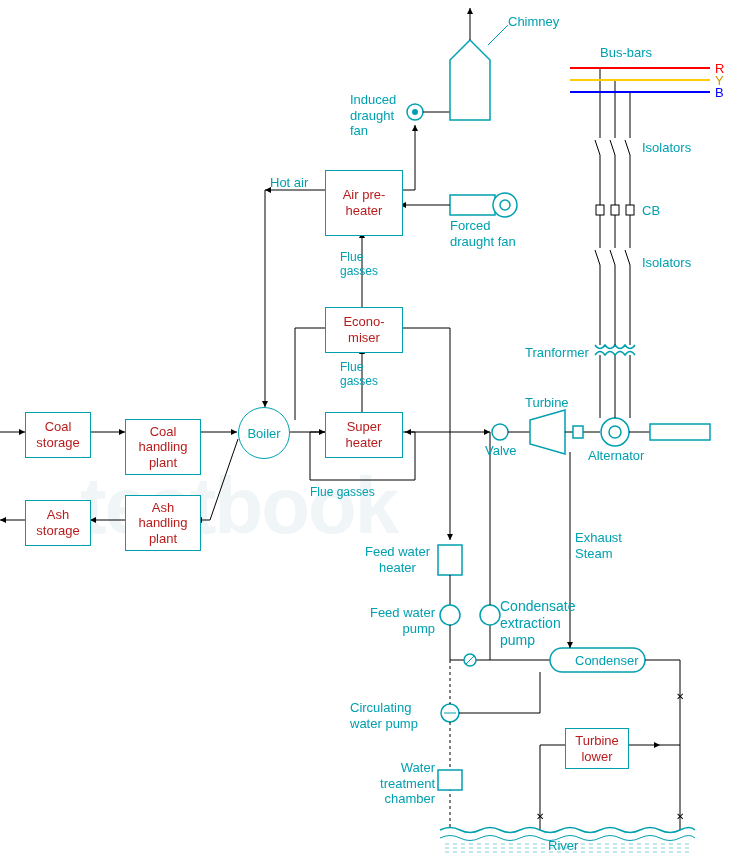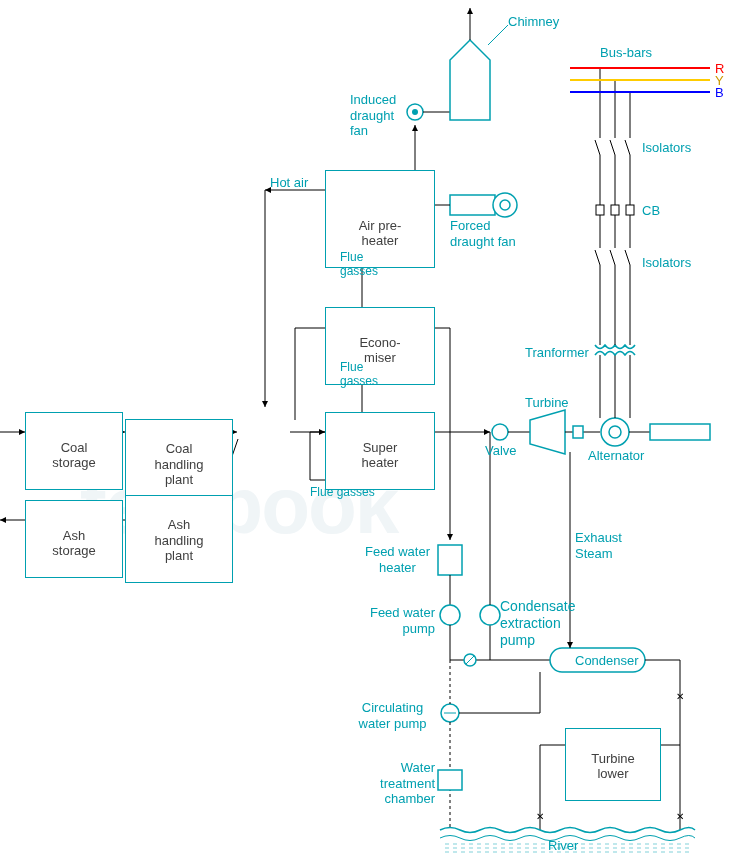--- a/index.html
+++ b/index.html
@@ -1,17 +1,17 @@
 <!DOCTYPE html>
 <html><head>
 <meta charset="utf-8">
 <style>
 body{margin:0;padding:0;font-family:Arial,sans-serif;background:#fff;width:732px;height:861px;position:relative}
 .container{position:relative;width:732px;height:861px}
-.box{position:absolute;border:1.5px solid #00a0b0;background:#fff;display:flex;align-items:flex-end;justify-content:center;text-align:center;color:#404040;font-size:13px;line-height:1.2;padding:18px}
+.box{position:absolute;border:1.5px solid #00a0b0;background:#fff;display:flex;align-items:center;justify-content:center;text-align:center;color:#b91c1c;font-size:13px;line-height:1.2;padding:2px}
 .label{position:absolute;color:#00a0b0;font-size:13px;text-align:left;line-height:1.2}
 .circle{position:absolute;border:1.5px solid #00a0b0;border-radius:50%;background:#fff;display:flex;align-items:center;justify-content:center;color:#00a0b0;font-size:13px}
 svg{position:absolute;top:0;left:0}
 .watermark{position:absolute;font-size:80px;font-weight:bold;color:#f0f5f7;top:460px;left:80px;letter-spacing:-2px;z-index:0}
 </style>
 </head>
 <body>
 <div class="container">
 
 <div class="watermark">testbook</div>
@@ -176,20 +176,23 @@
     </div>
 
 <div class="box" style="left:25px;top:500px;width:60px;height:40px">
       <span>Ash storage</span>
     </div>
 
 <div class="box" style="left:125px;top:495px;width:70px;height:50px">
       <span>Ash handling plant</span>
     </div>
 
+<div class="circle" style="left:238px;top:407px;width:50px;height:50px">
+      <span>Boiler</span>
+    </div>
 
 <div class="box" style="left:325px;top:412px;width:72px;height:40px">
       <span>Super heater</span>
     </div>
 
 <div class="box" style="left:325px;top:307px;width:72px;height:40px">
       <span>Econo-miser</span>
     </div>
 
 <div class="box" style="left:325px;top:170px;width:72px;height:60px">
@@ -216,18 +219,18 @@
 <div class="label" style="left:642px;top:140px">Isolators</div>
 <div class="label" style="left:642px;top:255px">Isolators</div>
 <div class="label" style="left:642px;top:203px">CB</div>
 <div class="label" style="left:715px;top:61px;color:#ff0000">R</div>
 <div class="label" style="left:715px;top:73px;color:#cc9900">Y</div>
 <div class="label" style="left:715px;top:85px;color:#0000ff">B</div>
 <div class="label" style="left:360px;top:544px;width:75px;text-align:center">Feed water heater</div>
 <div class="label" style="left:355px;top:605px;width:80px;text-align:right">Feed water pump</div>
 <div class="label" style="left:500px;top:598px;width:75px;font-size:14px">Condensate extraction pump</div>
 <div class="label" style="left:575px;top:653px">Condenser</div>
-<div class="label" style="left:350px;top:700px;width:85px;text-align:center">Circulating water pump</div>
+<div class="label" style="left:350px;top:700px;width:85px;text-align:left">Circulating water pump</div>
 <div class="label" style="left:575px;top:530px;width:60px">Exhaust Steam</div>
 <div class="label" style="left:365px;top:760px;width:70px;text-align:right">Water treatment chamber</div>
 <div class="label" style="left:548px;top:838px">River</div>
 
 </div>
 
 </body></html>

